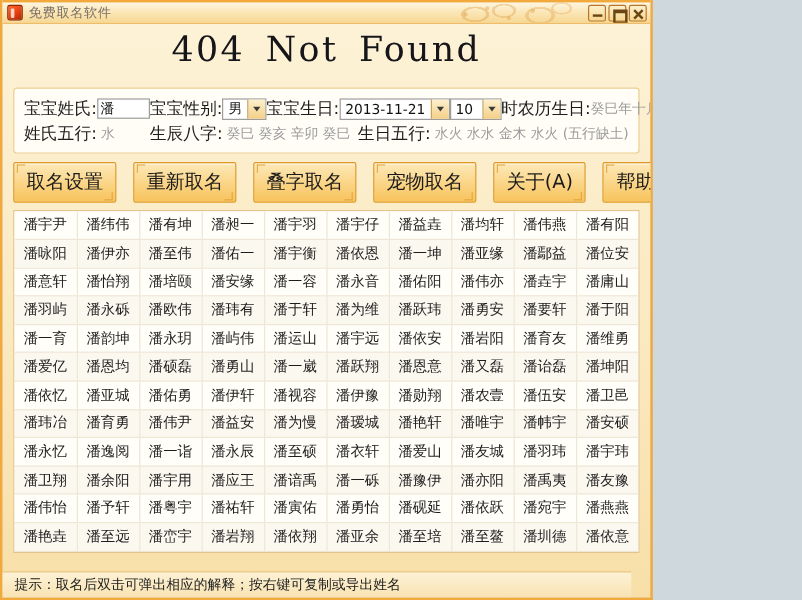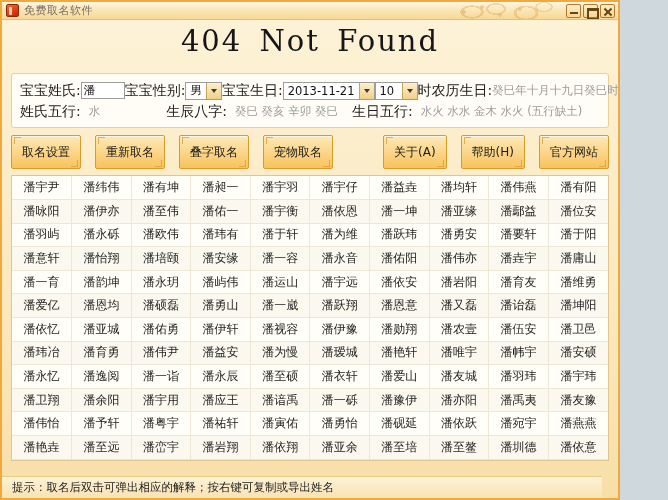--- a/index.html
+++ b/index.html
@@ -4,21 +4,21 @@
 <style>
   * { box-sizing: border-box; margin: 0; padding: 0; }
   html, body {
     width: 668px; height: 500px;
     overflow: hidden;
     font-family: "DejaVu Sans", "Liberation Sans", sans-serif;
     background: #cfd8dc;
   }
   #app {
     position: relative;
-    width: 620px; height: 500px;
+    width: 544px; height: 500px;
     background: linear-gradient(180deg, #fdf3d8 0%, #fbe9c0 55%, #f8dfa8 100%);
     border: 2px solid #f0a93a;
     border-top: none;
     overflow: hidden;
   }
 
   
   .titlebar {
     position: relative;
     height: 20px;
@@ -134,21 +134,21 @@
 
   
   .btnbar { display: flex; align-items: center; margin: 7px 9px 0; }
   .gbtn {
     position: relative;
     height: 20px;
     padding: 16px 10px;
     background: linear-gradient(180deg,#fde9b9 0%,#fbd88e 45%,#f8c35c 100%);
     border: 1px solid #de9a28;
     border-radius: 2px;
-    font-size: 12px; color: #1b1b1b;
+    font-size: 16px; color: #1b1b1b;
     display: flex; align-items: center; justify-content: center;
     cursor: pointer;
     margin-right: 14px;
     box-shadow: inset 0 1px 0 rgba(255,255,255,.7);
     white-space: nowrap;
   }
   .gbtn::before, .gbtn::after {
     content:""; position:absolute; width:6px; height:6px;
     border:1.5px solid #e0a33c; opacity:.85;
   }
@@ -296,44 +296,44 @@
             <td>潘至伟</td>
             <td>潘佑一</td>
             <td>潘宇衡</td>
             <td>潘依恩</td>
             <td>潘一坤</td>
             <td>潘亚缘</td>
             <td>潘鄢益</td>
             <td>潘位安</td>
           </tr>
           <tr>
+            <td>潘意轩</td>
+            <td>潘怡翔</td>
+            <td>潘培颐</td>
+            <td>潘安缘</td>
+            <td>潘一容</td>
+            <td>潘永音</td>
+            <td>潘佑阳</td>
+            <td>潘伟亦</td>
+            <td>潘垚宇</td>
+            <td>潘庸山</td>
+          </tr>
+          <tr>
             <td>潘羽屿</td>
             <td>潘永砾</td>
             <td>潘欧伟</td>
             <td>潘玮有</td>
             <td>潘于轩</td>
             <td>潘为维</td>
             <td>潘跃玮</td>
             <td>潘勇安</td>
             <td>潘要轩</td>
             <td>潘于阳</td>
           </tr>
           <tr>
-            <td>潘意轩</td>
-            <td>潘怡翔</td>
-            <td>潘培颐</td>
-            <td>潘安缘</td>
-            <td>潘一容</td>
-            <td>潘永音</td>
-            <td>潘佑阳</td>
-            <td>潘伟亦</td>
-            <td>潘垚宇</td>
-            <td>潘庸山</td>
-          </tr>
-          <tr>
             <td>潘一育</td>
             <td>潘韵坤</td>
             <td>潘永玥</td>
             <td>潘屿伟</td>
             <td>潘运山</td>
             <td>潘宇远</td>
             <td>潘依安</td>
             <td>潘岩阳</td>
             <td>潘育友</td>
             <td>潘维勇</td>

